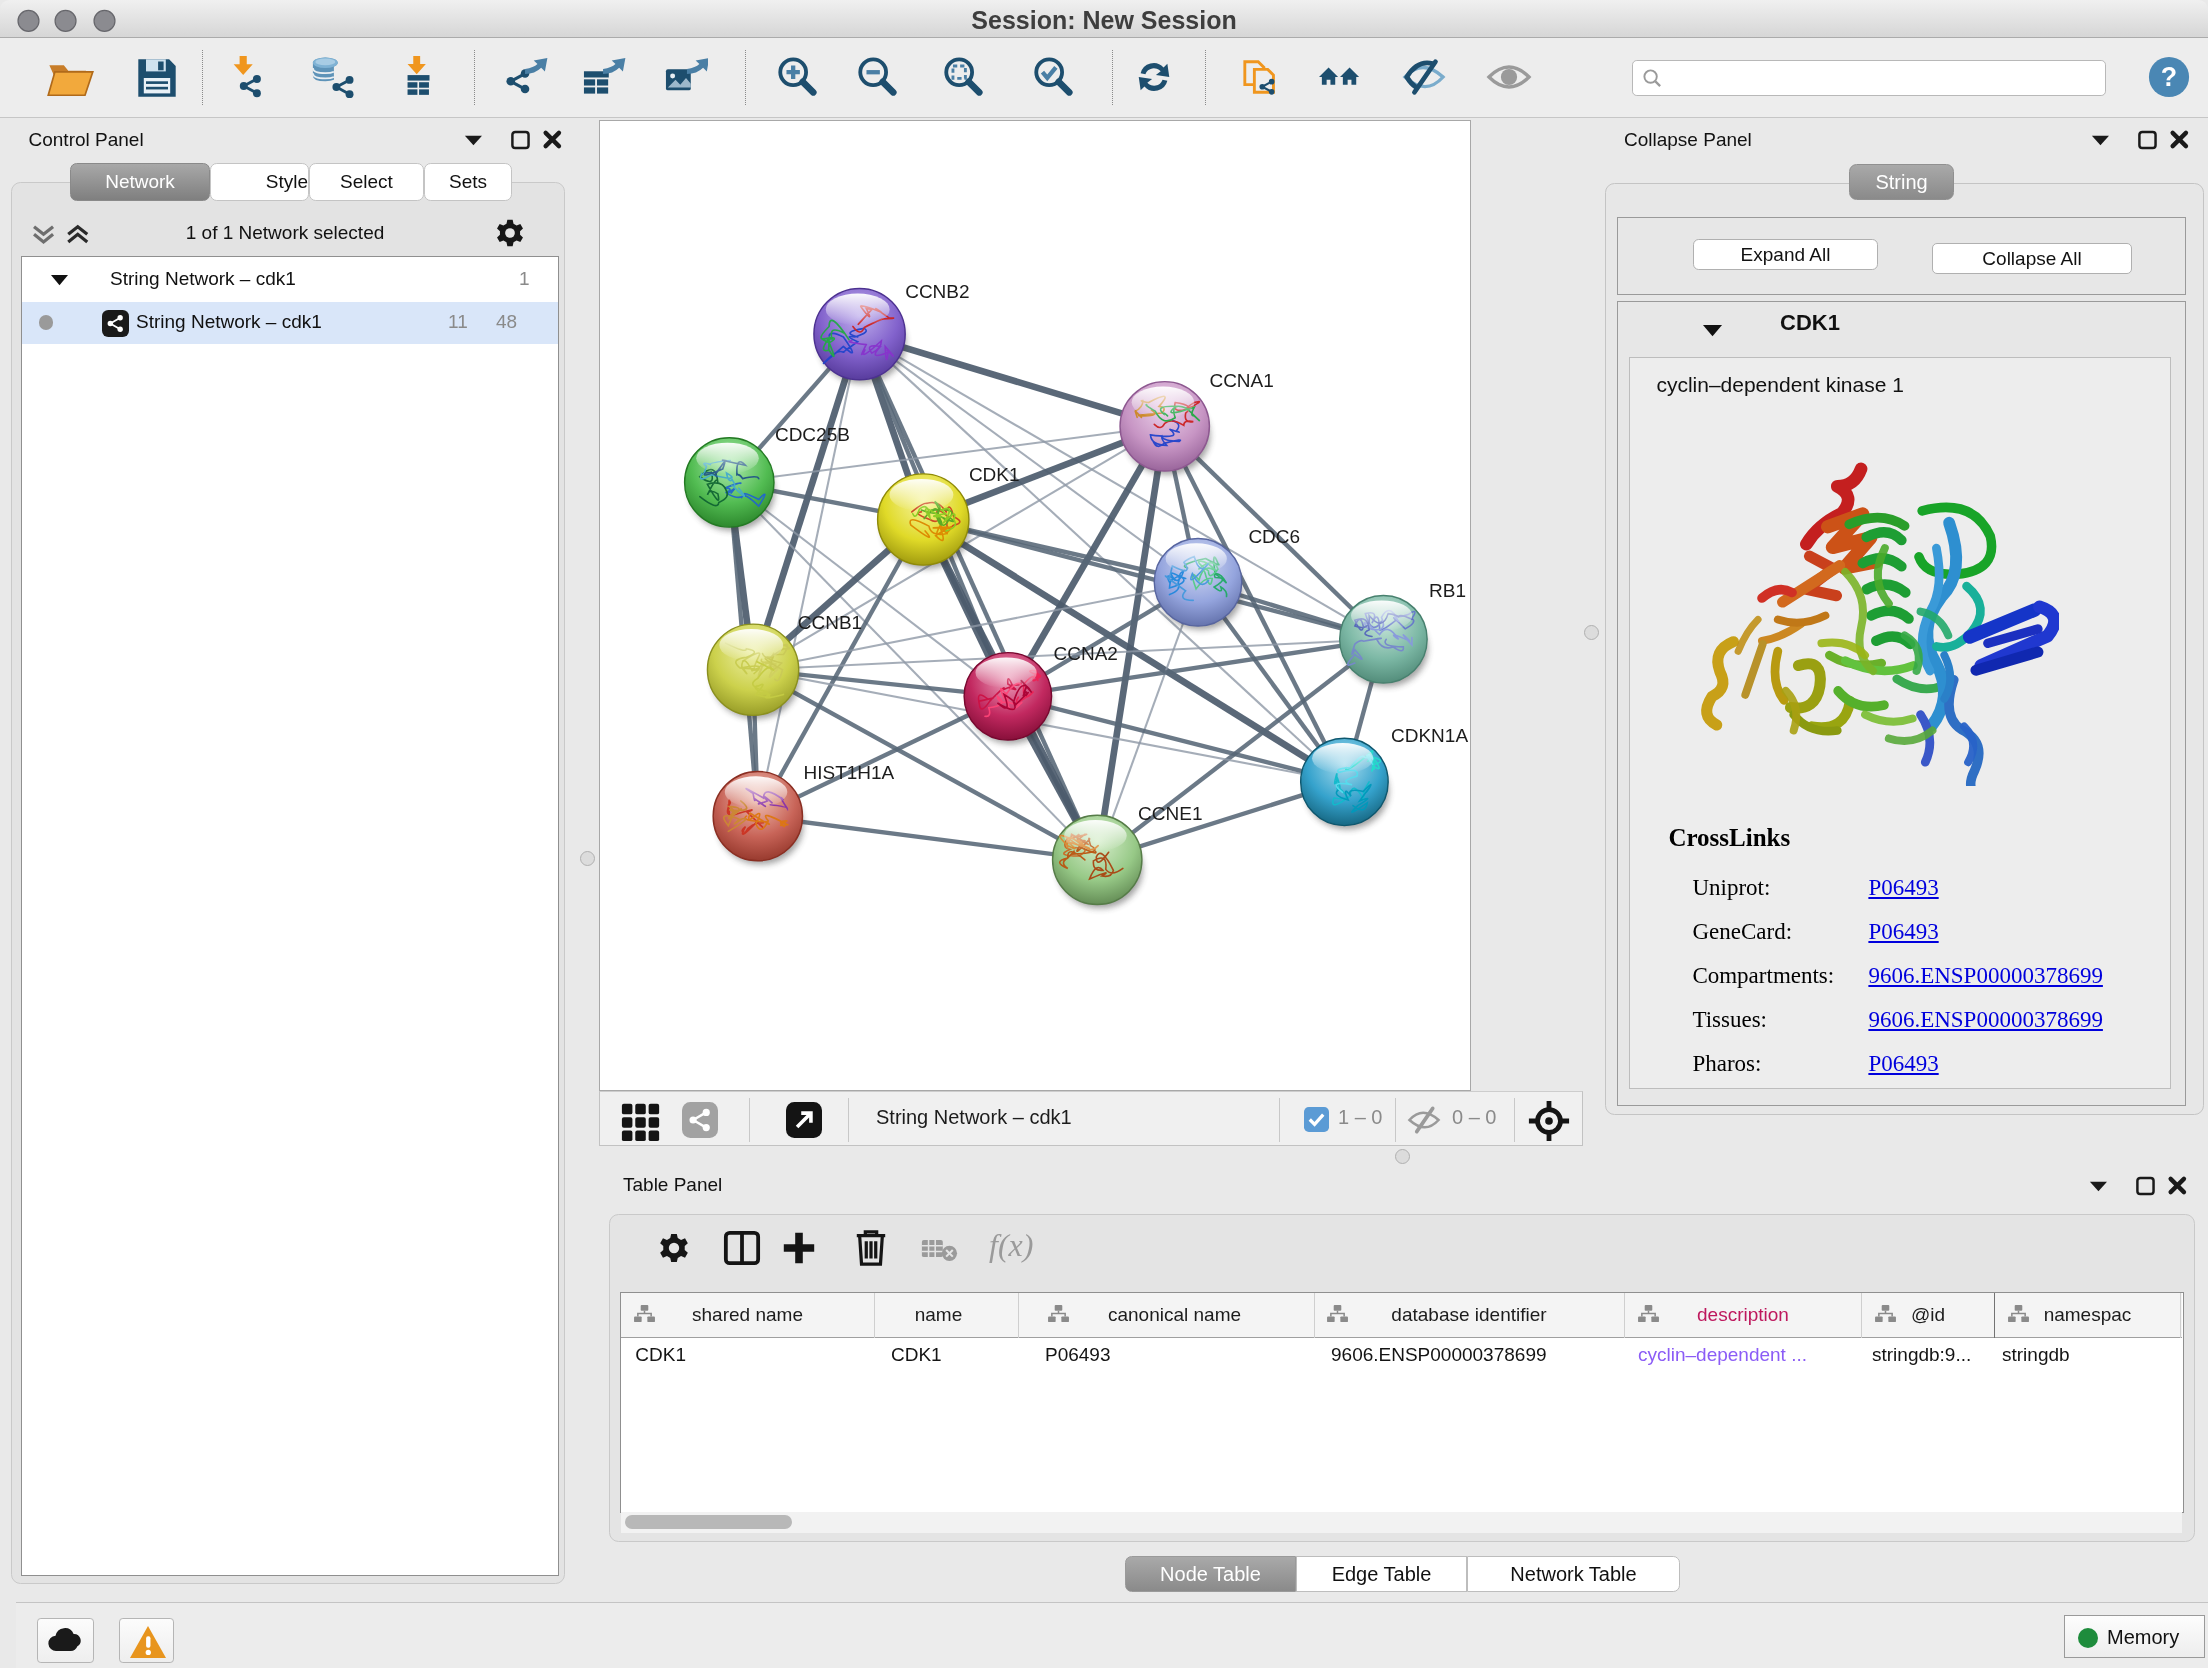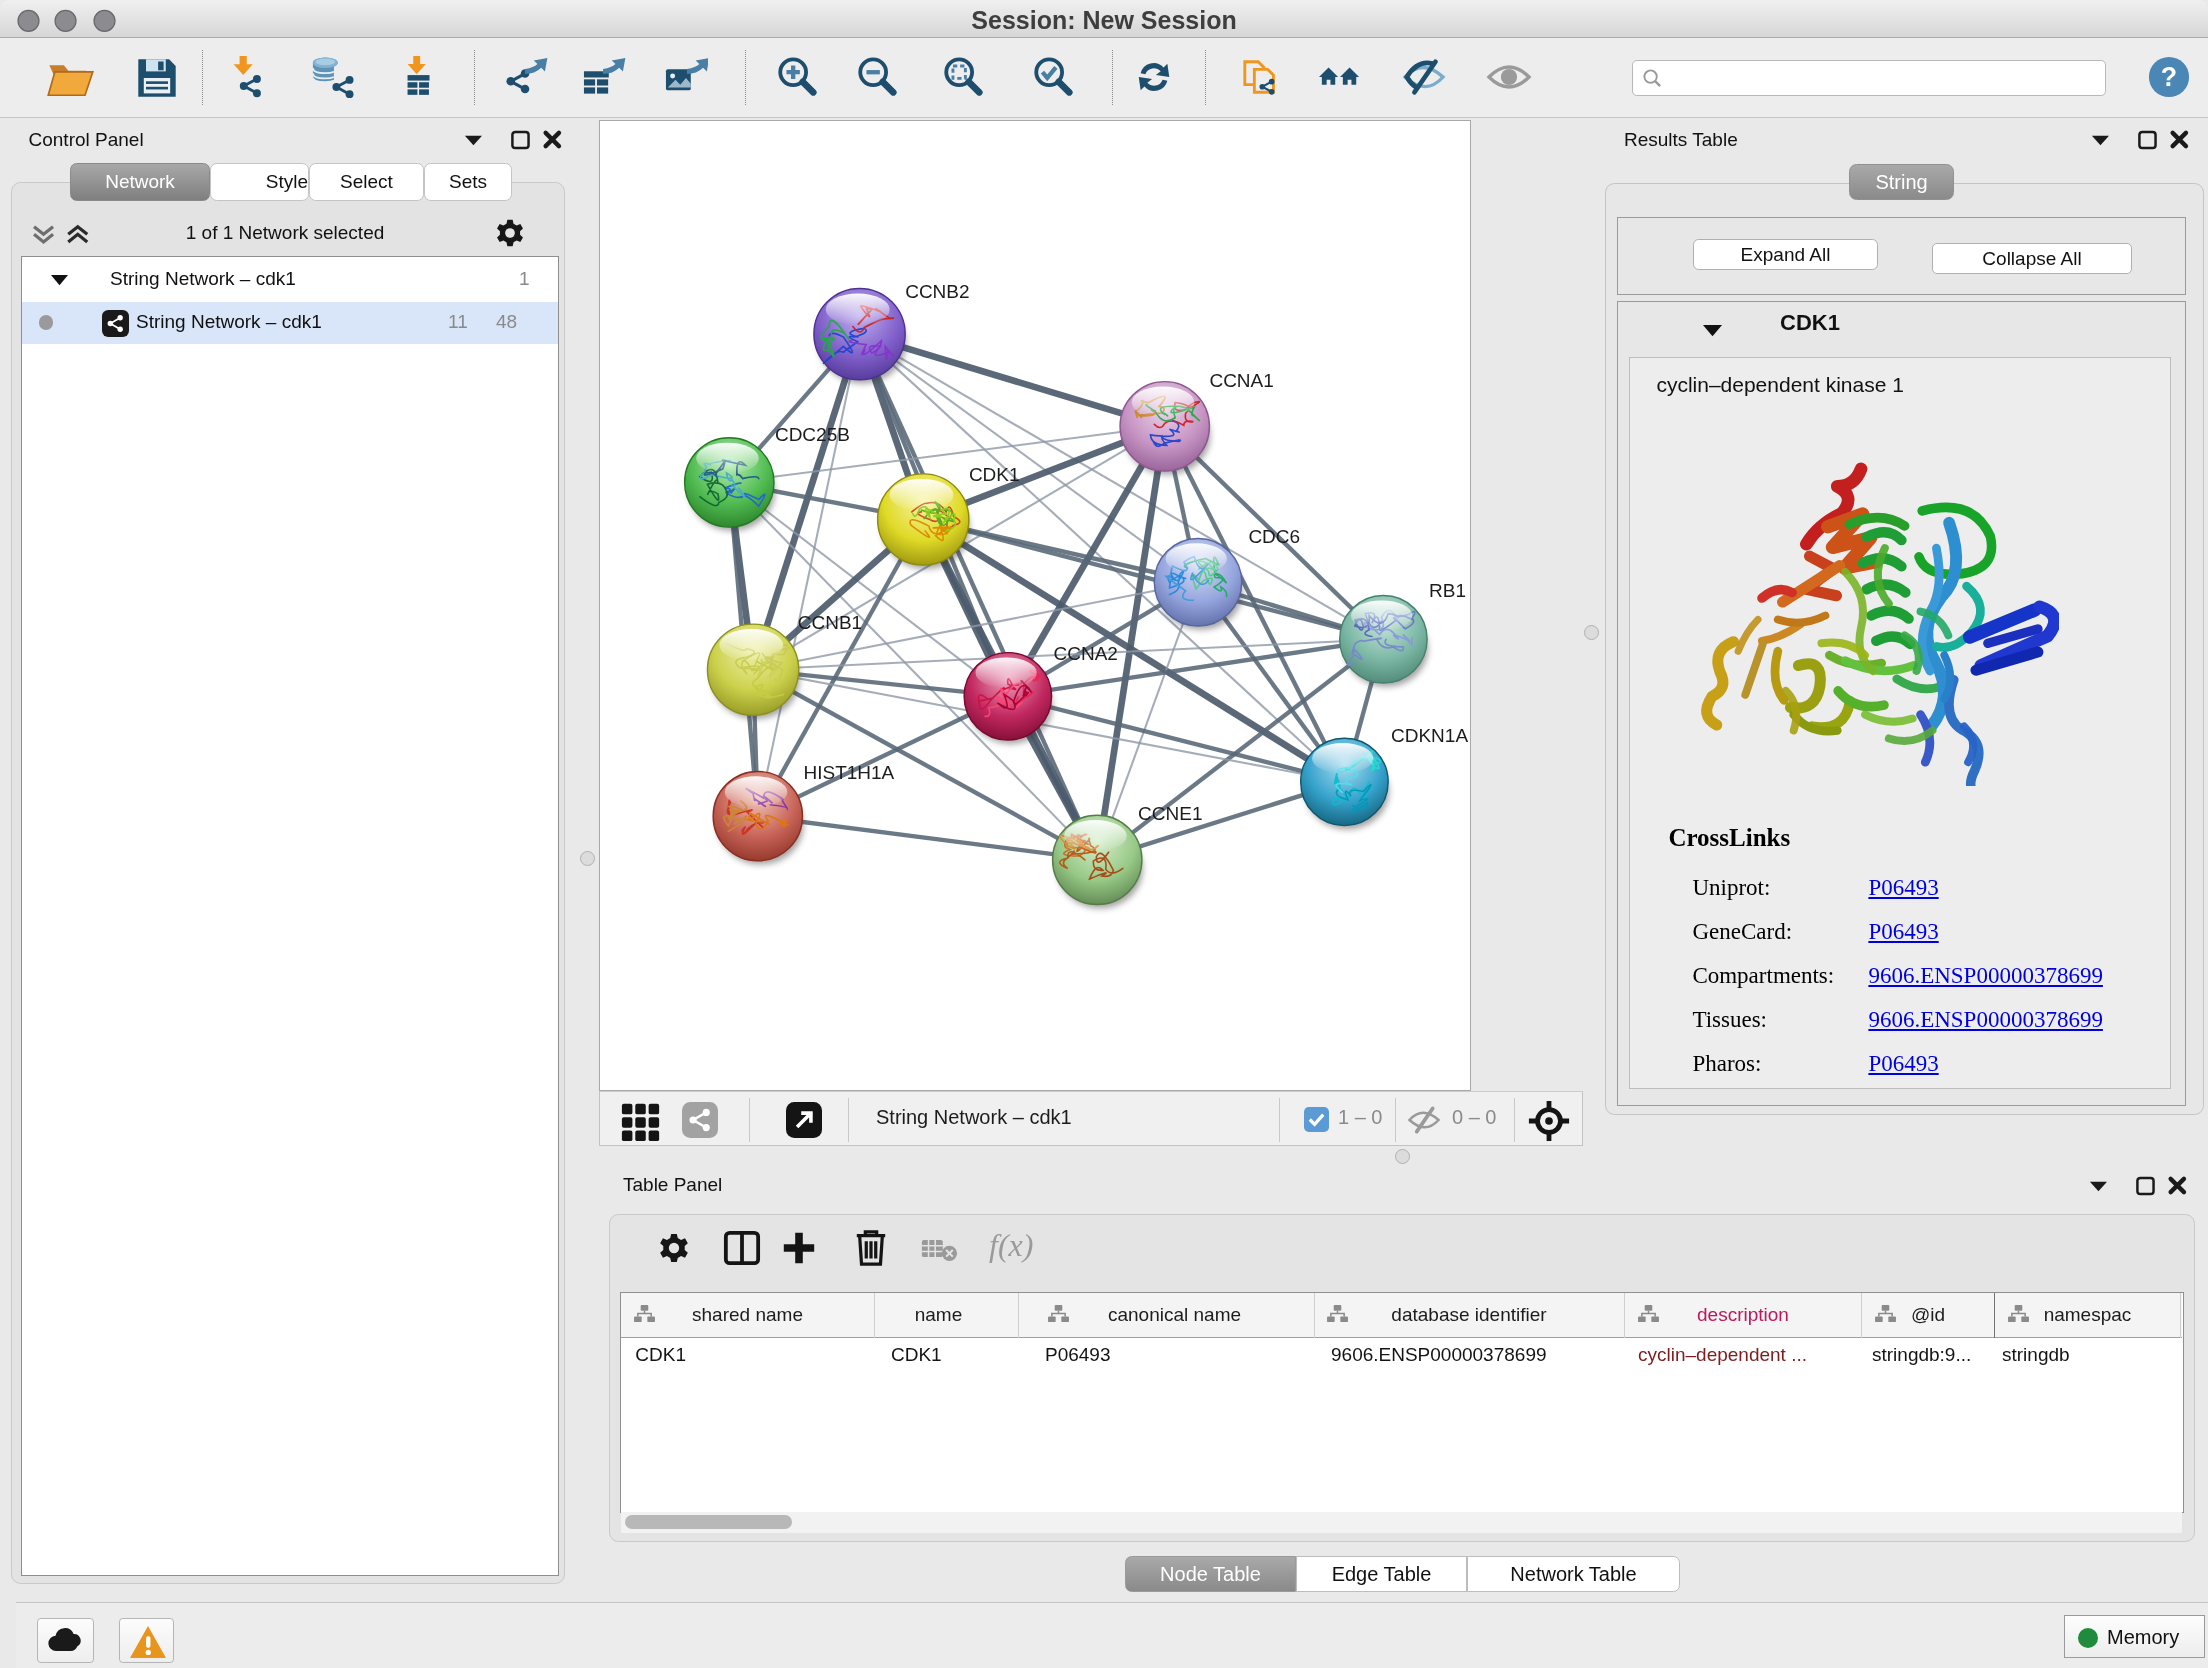--- a/index.html
+++ b/index.html
@@ -503,21 +503,21 @@
         <circle cx="23" cy="23" r="12" stroke-width="5"></circle>
         <path d="M23 2 v10 M23 34 v10 M2 23 h10 M34 23 h10" stroke-width="5"></path>
       </g>
       <circle cx="23" cy="23" r="4" fill="#141414"></circle>
     </svg>
   </div>
 <div class="abs" style="left:1584px;top:625px;width:15px;height:15px;border-radius:50%;background:#dcdcdc;border:1px solid #b0b0b0"></div>
 <div class="abs" style="left:580px;top:851px;width:15px;height:15px;border-radius:50%;background:#dcdcdc;border:1px solid #b0b0b0"></div>
 <div class="abs" style="left:1395px;top:1149px;width:15px;height:15px;border-radius:50%;background:#dcdcdc;border:1px solid #b0b0b0"></div>
 <div class="abs" style="left:1598px;top:118px;width:611px;height:1008px">
-    <div class="abs" style="left:26px;top:11.4px;font-size:19px;color:#111">Results Table</div>
+    <div class="abs" style="left:26px;top:11.4px;font-size:19px;color:#111">Collapse Panel</div>
     <div style="position:absolute;left:492px;top:11.4px;width:114px;height:21px">
 <svg width="114" height="21" viewBox="0 0 120 22">
 <path d="M2 7 l18 0 -9 10 Z" fill="#1a1a1a"></path>
 <rect x="52" y="3" width="17" height="17" rx="3" fill="none" stroke="#1a1a1a" stroke-width="2.6"></rect>
 <path d="M87 4 l14 14 M101 4 l-14 14" stroke="#1a1a1a" stroke-width="4.6" stroke-linecap="round"></path>
 </svg></div>
     <div class="abs" style="left:6.7px;top:65px;width:599px;height:932px;background:#e7e7e7;border:1px solid #c4c4c4;border-radius:9.5px"></div>
     <div class="abs" style="left:251px;top:46px;width:105px;height:36px;background:linear-gradient(#a9a9a9,#8a8a8a);border:1px solid #909090;border-radius:7.6px;color:#fff;font-size:20px;text-align:center;line-height:34px">String</div>
     <div class="abs" style="left:19px;top:99px;width:569px;height:78px;border:1.4px solid #9a9a9a;background:#e7e7e7">
 <div style="position:absolute;left:75px;top:21px;width:185px;height:31px;background:#fff;border:1px solid #b0b0b0;border-radius:5.7px;text-align:center;font-size:19px;line-height:29.5px;color:#111">Expand All</div>
@@ -690,21 +690,21 @@
           </g>
         </svg>
         <div style="position:absolute;left:0;right:0;top:10.5px;text-align:center;font-size:19px;color:#1c1c1c">namespac</div>
       </div>
     </div>
     <div class="abs" style="left:22px;top:170px;width:1561px;height:36px;background:#fff">
       <div style="position:absolute;left:14.3px;top:5.7px;font-size:19px;color:#141414">CDK1</div>
       <div style="position:absolute;left:270px;top:5.7px;font-size:19px;color:#141414">CDK1</div>
       <div style="position:absolute;left:424px;top:5.7px;font-size:19px;color:#141414">P06493</div>
       <div style="position:absolute;left:710px;top:5.7px;font-size:19px;color:#141414">9606.ENSP00000378699</div>
-      <div style="position:absolute;left:1017px;top:5.7px;font-size:19px;color:#7f1d1d">cyclin–dependent ...</div>
+      <div style="position:absolute;left:1017px;top:5.7px;font-size:19px;color:#8b5cf6">cyclin–dependent ...</div>
       <div style="position:absolute;left:1251px;top:5.7px;font-size:19px;color:#141414">stringdb:9...</div>
       <div style="position:absolute;left:1381px;top:5.7px;font-size:19px;color:#141414">stringdb</div>
     </div>
     <div class="abs" style="left:22px;top:344px;width:1561px;height:21px;background:#f2f2f2">
 <div style="position:absolute;left:3.8px;top:2.9px;width:167px;height:14.3px;border-radius:7.6px;background:#b8b8b8"></div>
     </div>
     <div class="abs" style="left:526px;top:388px;width:171px;height:36px;background:linear-gradient(#a9a9a9,#8a8a8a);border:1px solid #9a9a9a;border-radius:6.7px 0 0 6.7px;color:#fff;font-size:20px;text-align:center;line-height:34px">Node Table</div>
 <div class="abs" style="left:697px;top:388px;width:171px;height:36px;background:#fff;border:1px solid #bdbdbd;color:#111;font-size:20px;text-align:center;line-height:34px">Edge Table</div>
 <div class="abs" style="left:868px;top:388px;width:213px;height:36px;background:#fff;border:1px solid #bdbdbd;border-radius:0 6.7px 6.7px 0;color:#111;font-size:20px;text-align:center;line-height:34px">Network Table</div>
   </div>

